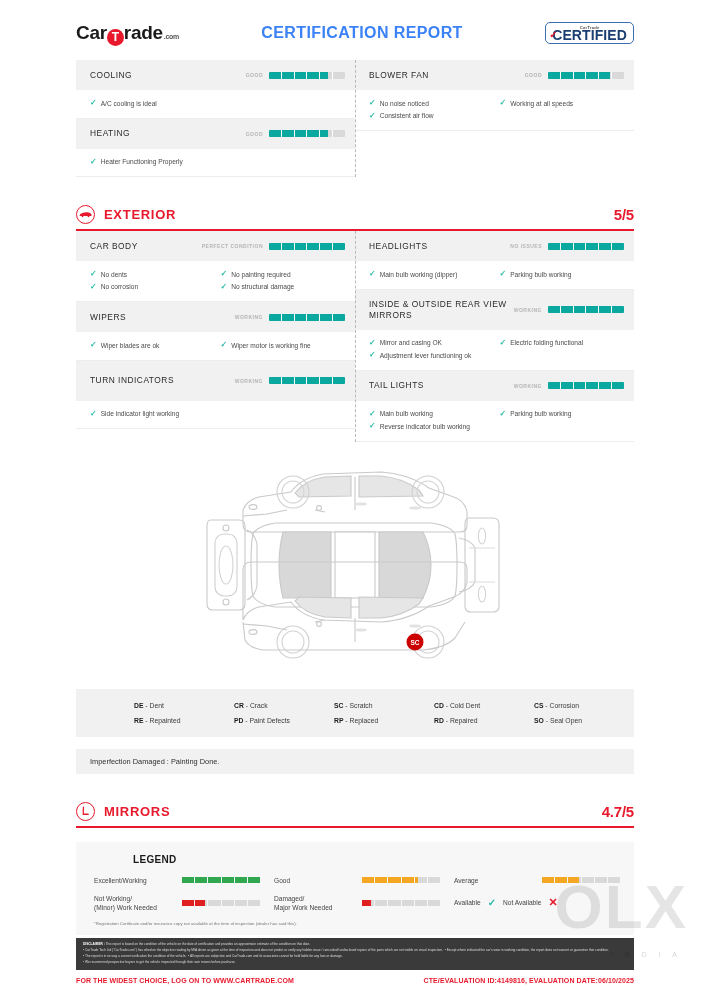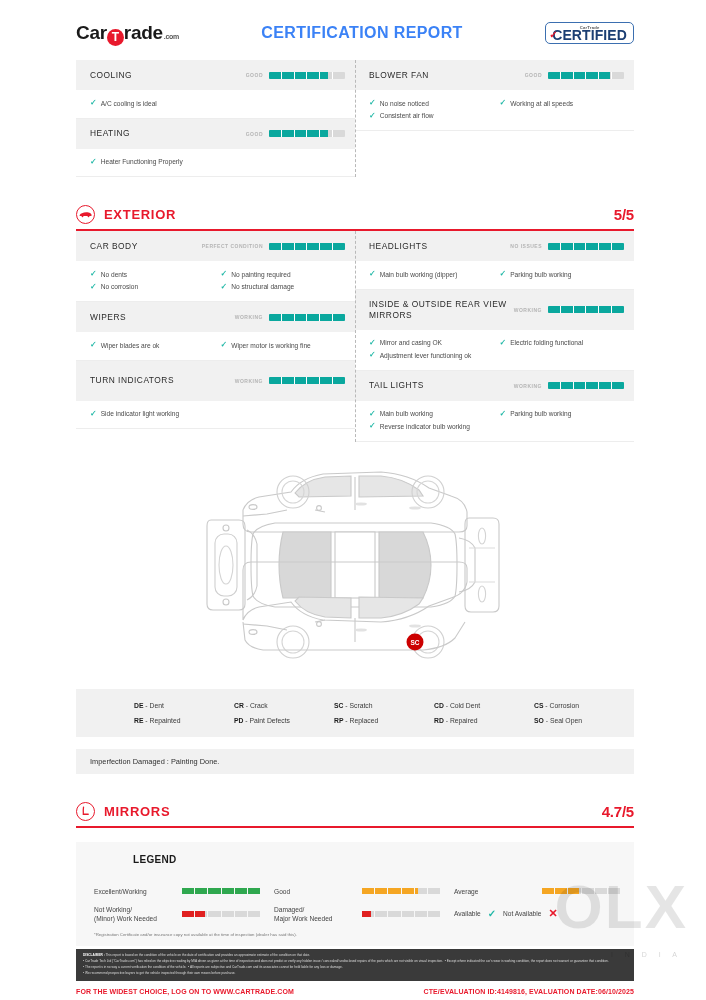--- a/index.html
+++ b/index.html
@@ -114,21 +114,21 @@
   .remarks {
     margin: 12px 72px 0 76px; background: #f1f1f1;
     padding: 8px 0 8px 14px; font-size: 7.4px; color: #2f2f2f;
   }
 
   
   .legend-box {
     margin: 14px 72px 0 76px; background: #f7f7f7;
     padding: 12px 0 8px 18px; position: relative;
   }
-  .legend-title { font-size: 10px; font-weight: 700; color: #1a1a1a; letter-spacing: 0.3px; margin-bottom: 22px; padding-left: 39px; }
+  .legend-title { font-size: 10px; font-weight: 700; color: #1a1a1a; letter-spacing: 0.3px; margin-bottom: 11px; padding-left: 39px; }
   .legend-grid { display: grid; grid-template-columns: repeat(3, 1fr); row-gap: 9px; }
   .legend-item { display: flex; align-items: center; gap: 10px; }
   .legend-item .lg-label { font-size: 6.6px; color: #444; line-height: 9px; width: 78px; }
   .lgbar { width: 78px; height: 6px; background: #d9d9d9; position: relative; display: flex; }
   .lgbar .lgfill { height: 100%; }
   .lgbar .lgticks { position: absolute; inset: 0; display: flex; }
   .lgbar .lgticks i { flex: 1; border-right: 1px solid #f7f7f7; }
   .lgbar .lgticks i:last-child { border-right: none; }
   .avail-row { display: flex; align-items: center; gap: 7px; }
   .avail-row .av-lbl { font-size: 6.6px; color: #444; }

